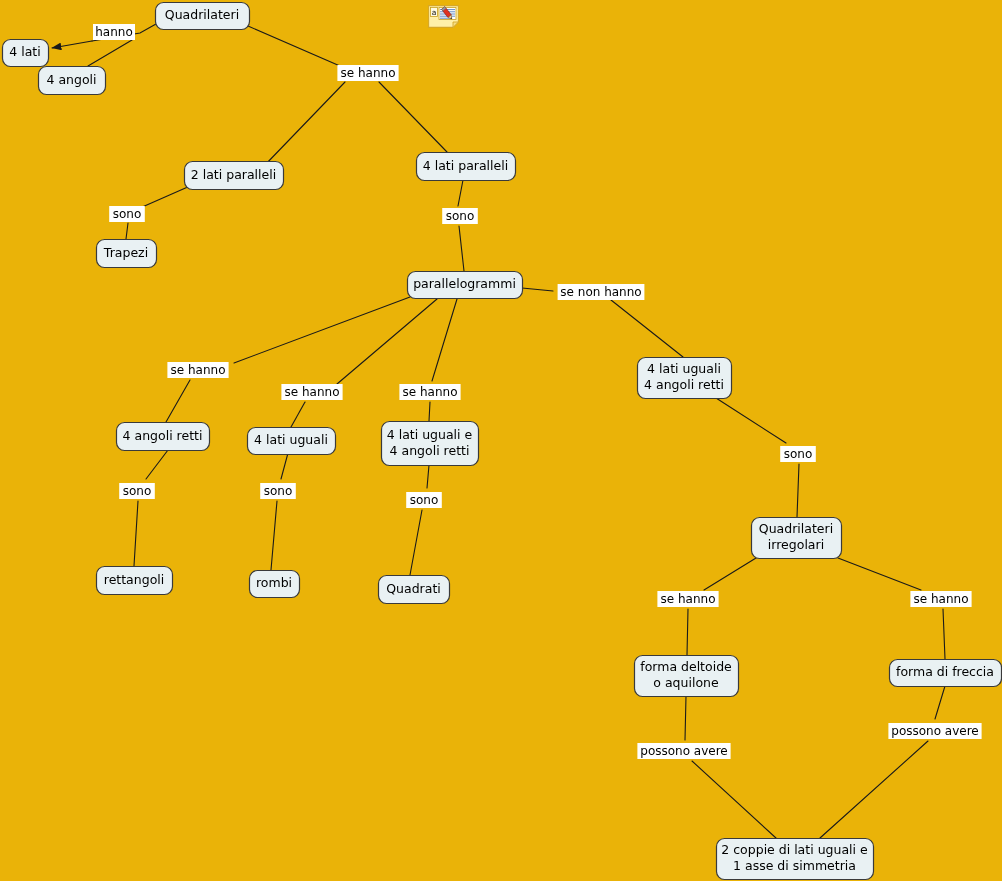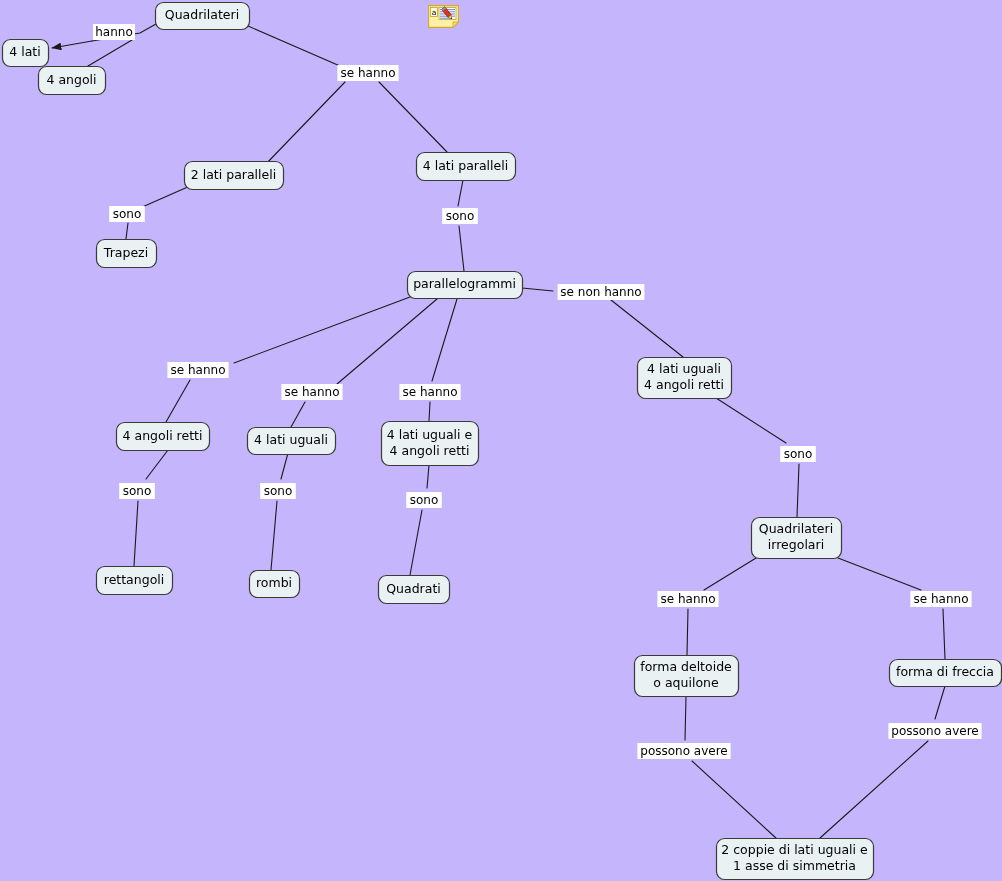--- a/index.html
+++ b/index.html
@@ -11,21 +11,21 @@
   body {
     font-family: "DejaVu Sans", sans-serif;
     width: 1002px;
     height: 881px;
     overflow: hidden;
   }
   #map-root {
     position: relative;
     width: 1002px;
     height: 881px;
-    background: #c4b5fd;
+    background: #eab308;
   }
   svg#map-svg {
     position: absolute;
     left: 0;
     top: 0;
     width: 1002px;
     height: 881px;
     display: block;
   }
   .edge-line {

